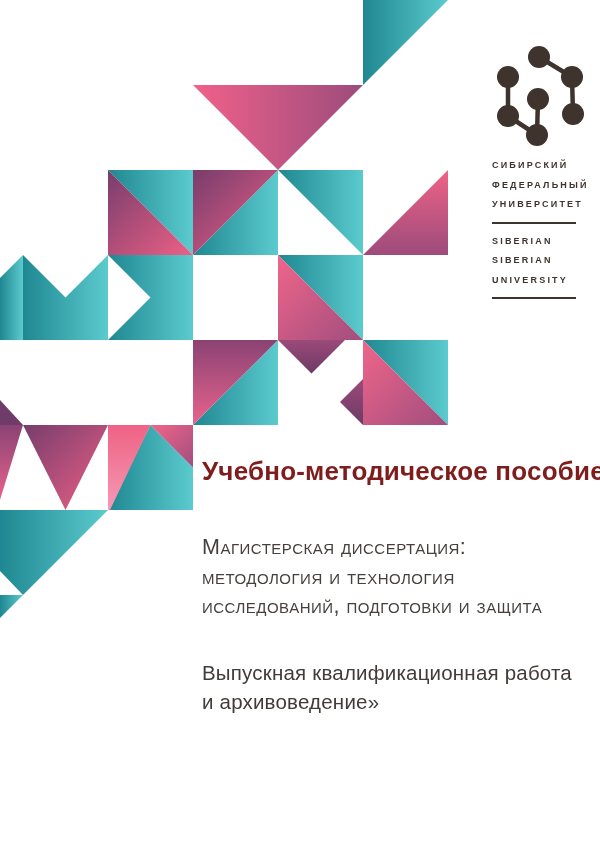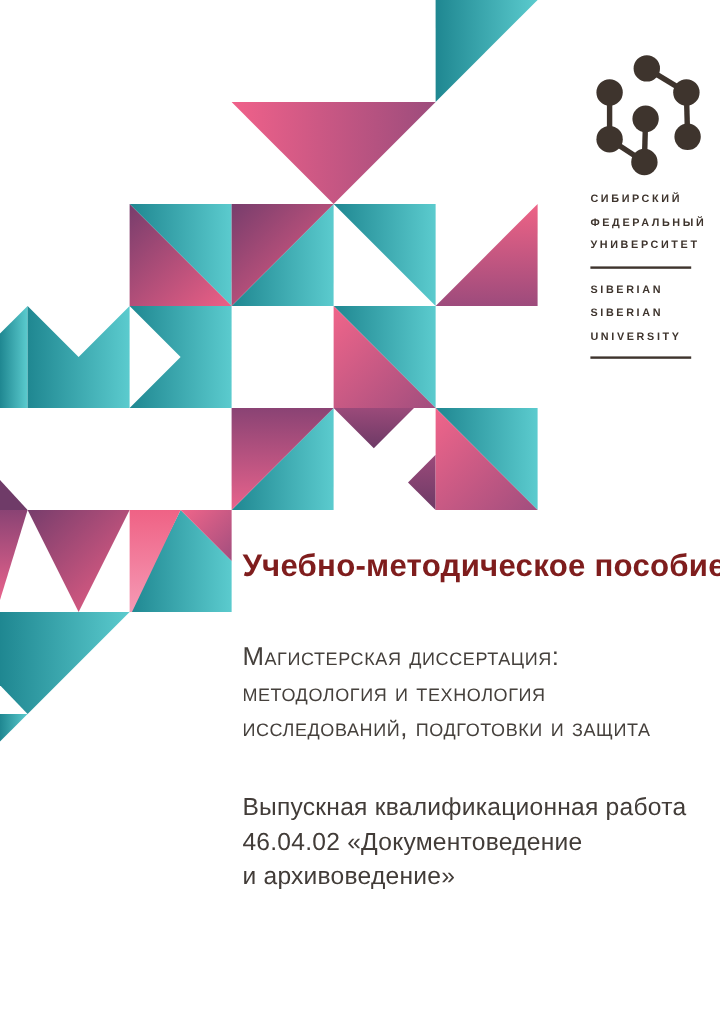--- a/index.html
+++ b/index.html
@@ -142,17 +142,16 @@
   <div class="series-title">Учебно-методическое пособие</div>
 
   <div class="subtitle">
     <div class="line">Магистерская диссертация:</div>
     <div class="line">методология и технология</div>
     <div class="line">исследований, подготовки и защита</div>
   </div>
 
   <div class="description">
     <div class="line">Выпускная квалификационная работа</div>
-    <div class="line">46.04.02 «Документоведение</div>
     <div class="line">и архивоведение»</div>
   </div>
 
 </div>
 
 </body></html>

